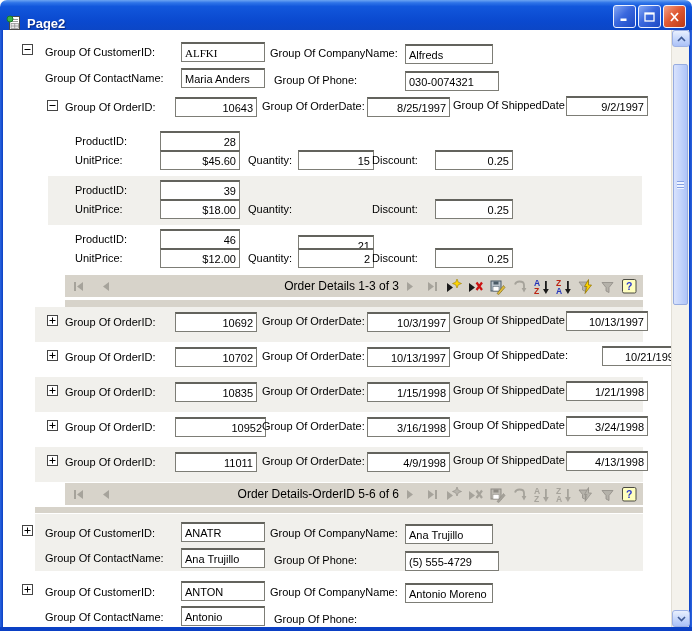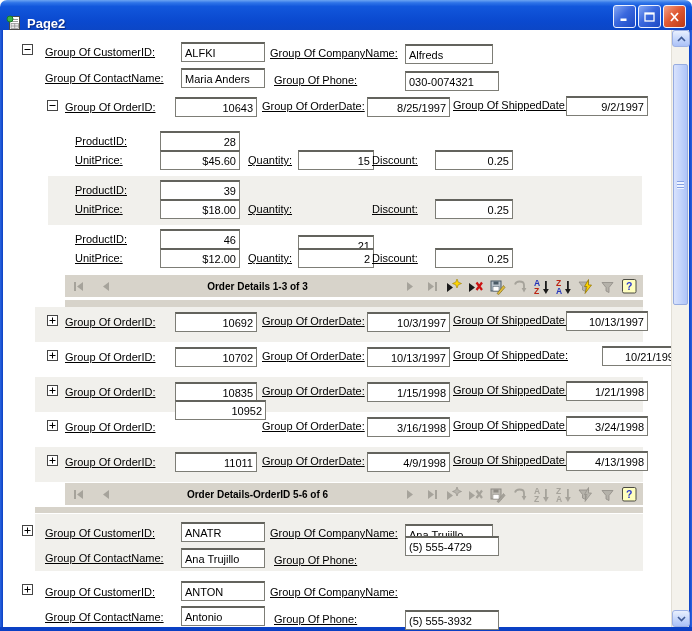--- a/index.html
+++ b/index.html
@@ -27,31 +27,31 @@
   .client{position:absolute;left:3px;top:30px;width:668px;height:597px;background:#fff;overflow:hidden;}
   
   .vscroll{position:absolute;left:671px;top:30px;width:18px;height:597px;background:#f4f2ec;border-left:1px solid #e2dfd6;box-sizing:border-box;}
   .sb-btn{position:absolute;left:0;width:18px;height:17px;box-sizing:border-box;border:1px solid #9db1e4;border-radius:3px;
     background:linear-gradient(180deg,#e9f0fe 0%,#c5d6fb 55%,#abc1f7 100%);display:flex;align-items:center;justify-content:center;cursor:pointer;}
   .sb-thumb{position:absolute;left:1px;top:34px;width:15px;height:241px;box-sizing:border-box;border:1px solid #97ace0;border-radius:2px;
     background:linear-gradient(90deg,#d8e2fd 0%,#c4d4fb 50%,#aec3f8 100%);cursor:pointer;}
   .sb-grip{position:absolute;left:3px;top:50%;margin-top:-4px;width:7px;height:8px;
     background:repeating-linear-gradient(180deg,#84a0e4 0,#84a0e4 1px,#eef3ff 1px,#eef3ff 3px);}
   
-  .lbl{position:absolute;white-space:nowrap;text-decoration:underline;}
+  .lbl{position:absolute;white-space:nowrap;}
   .tb{position:absolute;height:17px;box-sizing:content-box;background:#fff;border:1px solid #7d7d76;border-top:2px solid #63635d;
     font-family:"Liberation Sans", sans-serif;font-size:11px;padding:0 3px;color:#000;}
   .tb.num{text-align:right;}
   .band{position:absolute;background:#f1f0ec;}
   .strip{position:absolute;background:#d7d3ca;}
   .exp{position:absolute;width:11px;height:11px;cursor:pointer;}
   
   .navbar{position:absolute;left:65px;width:578px;height:22px;background:#d7d3ca;display:flex;align-items:center;padding:0 4px;box-sizing:border-box;}
   .nav-left{display:flex;gap:7px;align-items:center;}
-  .nav-label{flex:1;text-align:center;font-size:10px;color:#000;font-weight:bold;}
+  .nav-label{flex:1;text-align:right;font-size:12px;color:#000;}
   .nav-right{display:flex;gap:2px;align-items:center;}
   .nbicon{width:20px;height:17px;display:inline-flex;align-items:center;justify-content:center;cursor:pointer;}
 </style>
 </head>
 <body>
 
 <div class="window">
 
   <div class="titlebar">
     <span class="title-icon">
@@ -100,21 +100,21 @@
   <div class="strip" style="left:35px;top:507px;width:608px;height:6px"></div>
   <div class="band" style="left:35px;top:514px;width:608px;height:57px"></div>
 
   <span class="exp" style="left:22px;top:44px">
     <svg width="11" height="11">
         <rect x="0.5" y="0.5" width="10" height="10" fill="#fff" stroke="#454545"></rect>
         <line x1="2.5" y1="5.5" x2="8.5" y2="5.5" stroke="#000"></line>
       </svg>
   </span>
   <span class="lbl" style="left:45px;top:46px">Group Of CustomerID:</span>
-  <input class="tb" style="left: 181px; top: 42px; width: 76px;" readonly="" value="ALFKI">
+  <input class="tb" style="left: 181px; top: 42px; width: 76px; font-family: Liberation Serif, serif;" readonly="" value="ALFKI">
   <span class="lbl" style="left:270px;top:47px">Group Of CompanyName:</span>
   <input class="tb" style="left: 405px; top: 44px; width: 80px;" readonly="" value="Alfreds">
   <span class="lbl" style="left:45px;top:72px">Group Of ContactName:</span>
   <input class="tb" style="left: 181px; top: 68px; width: 76px;" readonly="" value="Maria Anders">
   <span class="lbl" style="left:274px;top:74px">Group Of Phone:</span>
   <input class="tb" style="left: 405px; top: 71px; width: 86px;" readonly="" value="030-0074321">
 
   <span class="exp" style="left:47px;top:100px">
     <svg width="11" height="11">
         <rect x="0.5" y="0.5" width="10" height="10" fill="#fff" stroke="#454545"></rect>
@@ -287,21 +287,21 @@
   <input class="tb num" style="left: 566px; top: 381px; width: 74px;" readonly="" value="1/21/1998">
 
   <span class="exp" style="left:47px;top:420px">
     <svg width="11" height="11">
         <rect x="0.5" y="0.5" width="10" height="10" fill="#fff" stroke="#454545"></rect>
         <line x1="2.5" y1="5.5" x2="8.5" y2="5.5" stroke="#000"></line>
         <line x1="5.5" y1="2.5" x2="5.5" y2="8.5" stroke="#000"></line>
       </svg>
   </span>
   <span class="lbl" style="left:65px;top:421px">Group Of OrderID:</span>
-  <input class="tb num" style="left: 175px; top: 400px; width: 74px; padding-left: 12px;" readonly="" value="10952">
+  <input class="tb num" style="left: 175px; top: 417px; width: 74px; padding-left: 12px;" readonly="" value="10952">
   <span class="lbl" style="left:262px;top:420px">Group Of OrderDate:</span>
   <input class="tb num" style="left: 367px; top: 417px; width: 75px;" readonly="" value="3/16/1998">
   <span class="lbl" style="left:453px;top:419px">Group Of ShippedDate:</span>
   <input class="tb num" style="left: 566px; top: 416px; width: 74px;" readonly="" value="3/24/1998">
 
   <span class="exp" style="left:47px;top:455px">
     <svg width="11" height="11">
         <rect x="0.5" y="0.5" width="10" height="10" fill="#fff" stroke="#454545"></rect>
         <line x1="2.5" y1="5.5" x2="8.5" y2="5.5" stroke="#000"></line>
         <line x1="5.5" y1="2.5" x2="5.5" y2="8.5" stroke="#000"></line>
@@ -410,36 +410,36 @@
         <line x1="5.5" y1="2.5" x2="5.5" y2="8.5" stroke="#000"></line>
       </svg>
   </span>
   <span class="lbl" style="left:45px;top:527px">Group Of CustomerID:</span>
   <input class="tb" style="left: 181px; top: 522px; width: 76px;" readonly="" value="ANATR">
   <span class="lbl" style="left:270px;top:527px">Group Of CompanyName:</span>
   <input class="tb" style="left: 405px; top: 524px; width: 80px;" readonly="" value="Ana Trujillo">
   <span class="lbl" style="left:45px;top:552px">Group Of ContactName:</span>
   <input class="tb" style="left: 181px; top: 548px; width: 76px;" readonly="" value="Ana Trujillo">
   <span class="lbl" style="left:274px;top:554px">Group Of Phone:</span>
-  <input class="tb" style="left: 405px; top: 536px; width: 86px;" readonly="" value="(5) 555-4729">
+  <input class="tb" style="left: 405px; top: 551px; width: 86px;" readonly="" value="(5) 555-4729">
 
   <span class="exp" style="left:22px;top:584px">
     <svg width="11" height="11">
         <rect x="0.5" y="0.5" width="10" height="10" fill="#fff" stroke="#454545"></rect>
         <line x1="2.5" y1="5.5" x2="8.5" y2="5.5" stroke="#000"></line>
         <line x1="5.5" y1="2.5" x2="5.5" y2="8.5" stroke="#000"></line>
       </svg>
   </span>
   <span class="lbl" style="left:45px;top:586px">Group Of CustomerID:</span>
   <input class="tb" style="left: 181px; top: 581px; width: 76px;" readonly="" value="ANTON">
   <span class="lbl" style="left:270px;top:586px">Group Of CompanyName:</span>
+  <input class="tb" style="left: 405px; top: 583px; width: 80px;" readonly="" value="Antonio Moreno">
   <span class="lbl" style="left:45px;top:611px">Group Of ContactName:</span>
   <input class="tb" style="left: 181px; top: 606px; width: 76px;" readonly="" value="Antonio">
   <span class="lbl" style="left:274px;top:613px">Group Of Phone:</span>
-  <input class="tb" style="left: 405px; top: 610px; width: 86px;" readonly="" value="(5) 555-3932">
 
   <div class="vscroll">
     <div class="sb-btn" style="top:0">
       <svg width="9" height="6" viewBox="0 0 9 6">
           <path d="M1 5 L4.5 1.5 L8 5" stroke="#3f5a94" stroke-width="1.6" fill="none"></path>
         </svg>
     </div>
     <div class="sb-thumb">
         <div class="sb-grip"></div>
       </div>

